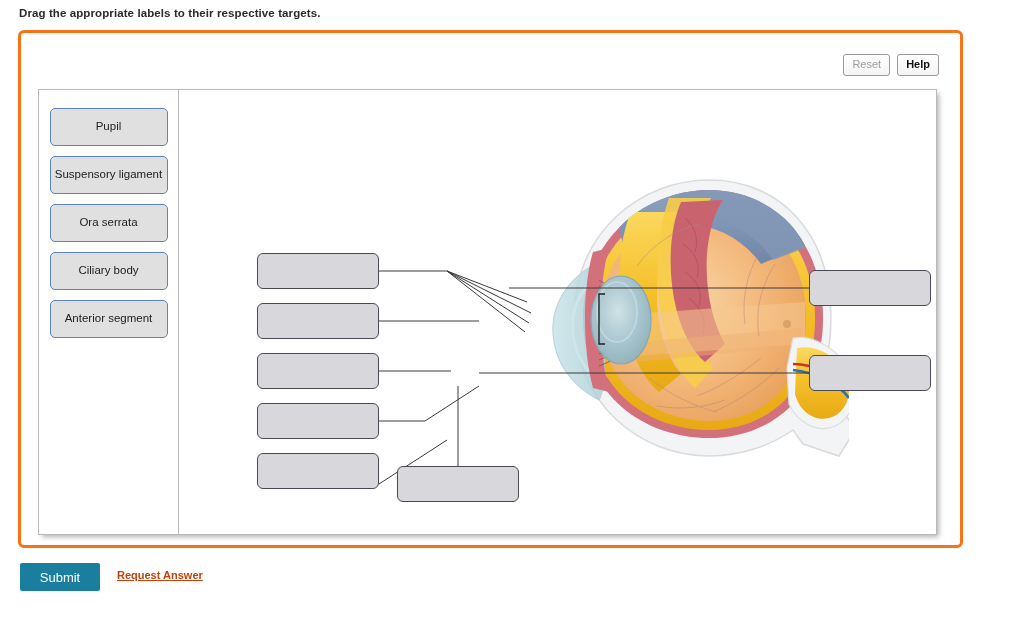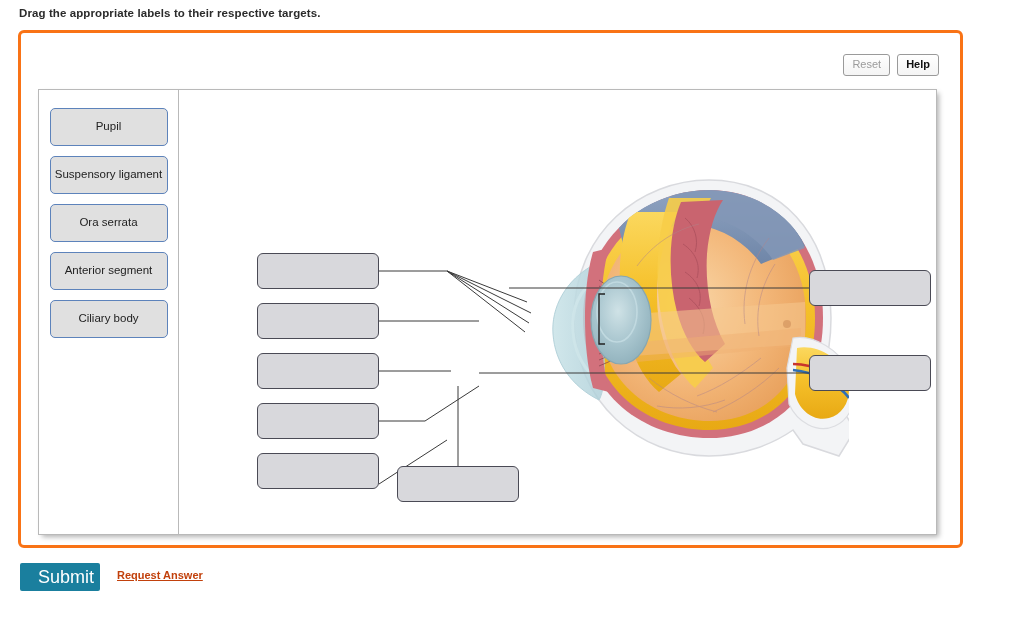--- a/index.html
+++ b/index.html
@@ -86,21 +86,21 @@
   svg.leaders { position: absolute; left: 0; top: 0; width: 759px; height: 446px; pointer-events: none; }
   svg.eye { position: absolute; pointer-events: none; }
 
   
   .submit-btn {
     position: absolute; left: 20px; top: 563px;
     width: 80px; height: 28px;
     background: #1a7f9e; color: #ffffff;
     border: none; border-radius: 2px;
     font-family: "Liberation Sans", sans-serif;
-    font-size: 18px; cursor: pointer; text-align: right;
+    font-size: 13px; cursor: pointer;
   }
   .request-link {
     position: absolute; left: 117px; top: 569px;
     color: #c2410c; font-size: 11px; font-weight: bold;
     text-decoration: underline; cursor: pointer;
   }
 </style>
 </head>
 <body>
 
@@ -115,22 +115,22 @@
       <div class="tool-btn enabled">Help</div>
     </div>
 
     <div class="workspace">
 
       <div class="bank">
         <div class="bank-list">
           <div class="chip">Pupil</div>
           <div class="chip">Suspensory ligament</div>
           <div class="chip">Ora serrata</div>
+          <div class="chip">Ciliary body</div>
           <div class="chip">Anterior segment</div>
-          <div class="chip">Ciliary body</div>
         </div>
       </div>
 
       <div class="canvas">
 
         <svg class="eye" style="left:190px; top:78px;" width="480" height="300" viewBox="0 0 480 300">
           <defs>
             <radialGradient id="gVit" cx="42%" cy="45%" r="62%">
               <stop offset="0%" stop-color="#f9d7a8"></stop>
               <stop offset="60%" stop-color="#f3b779"></stop>

